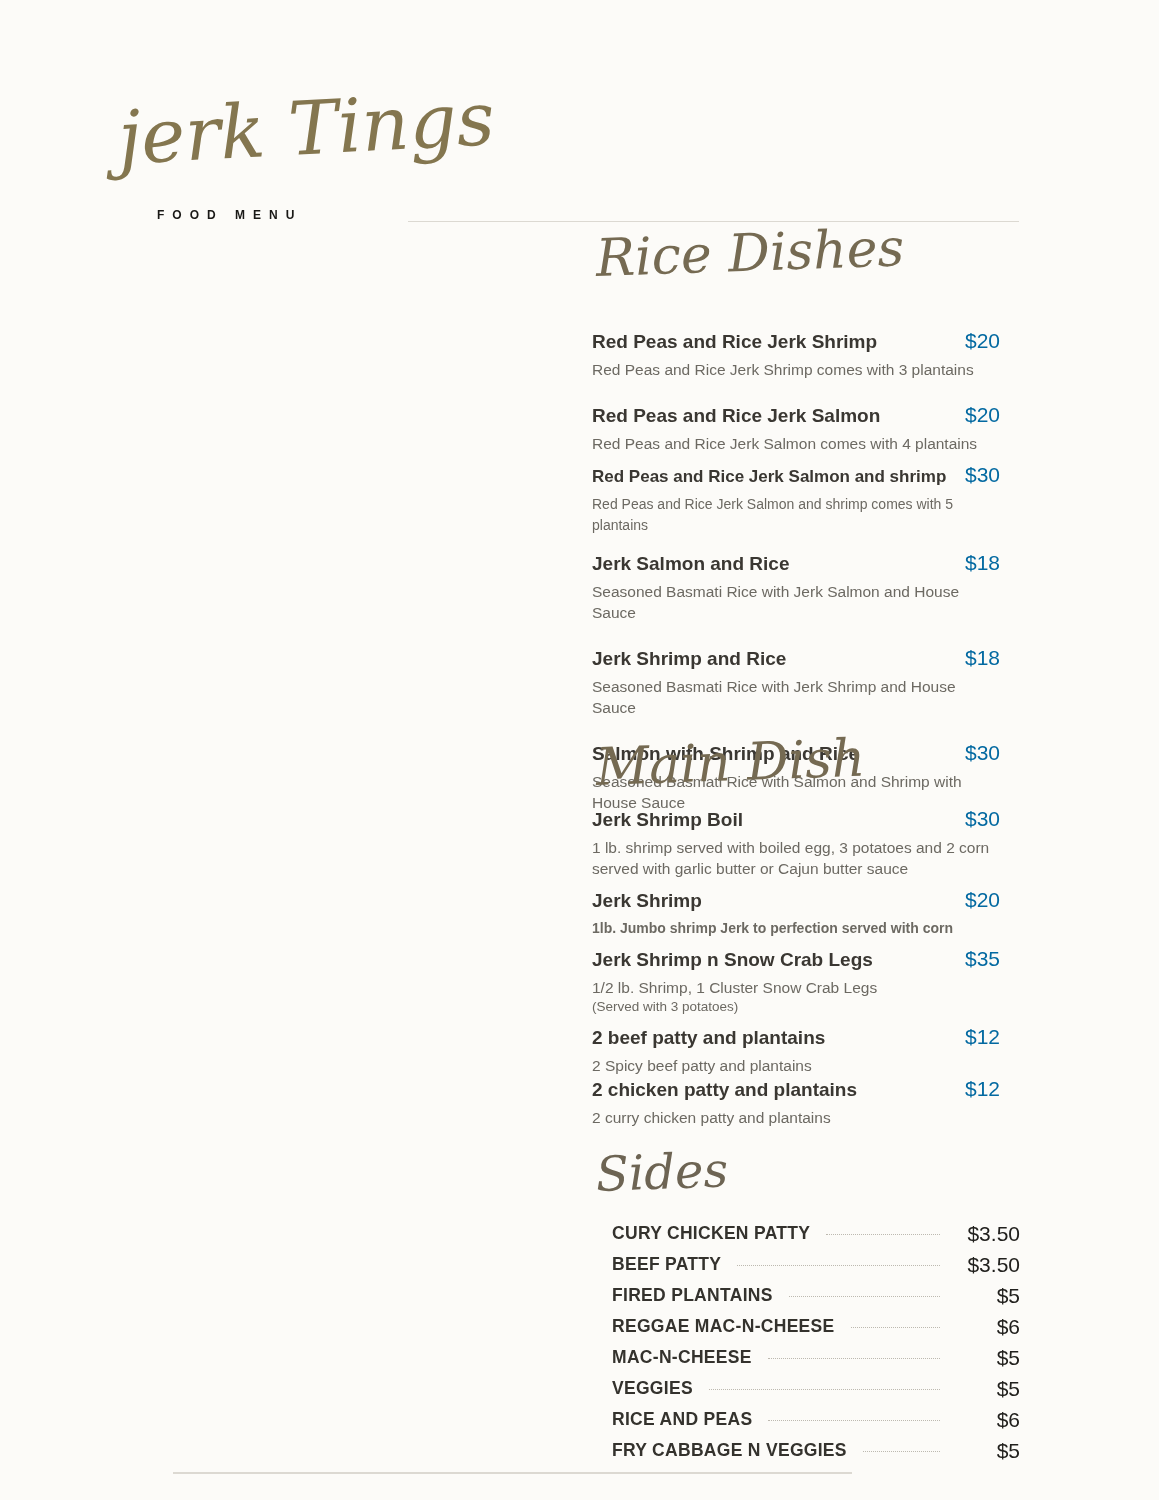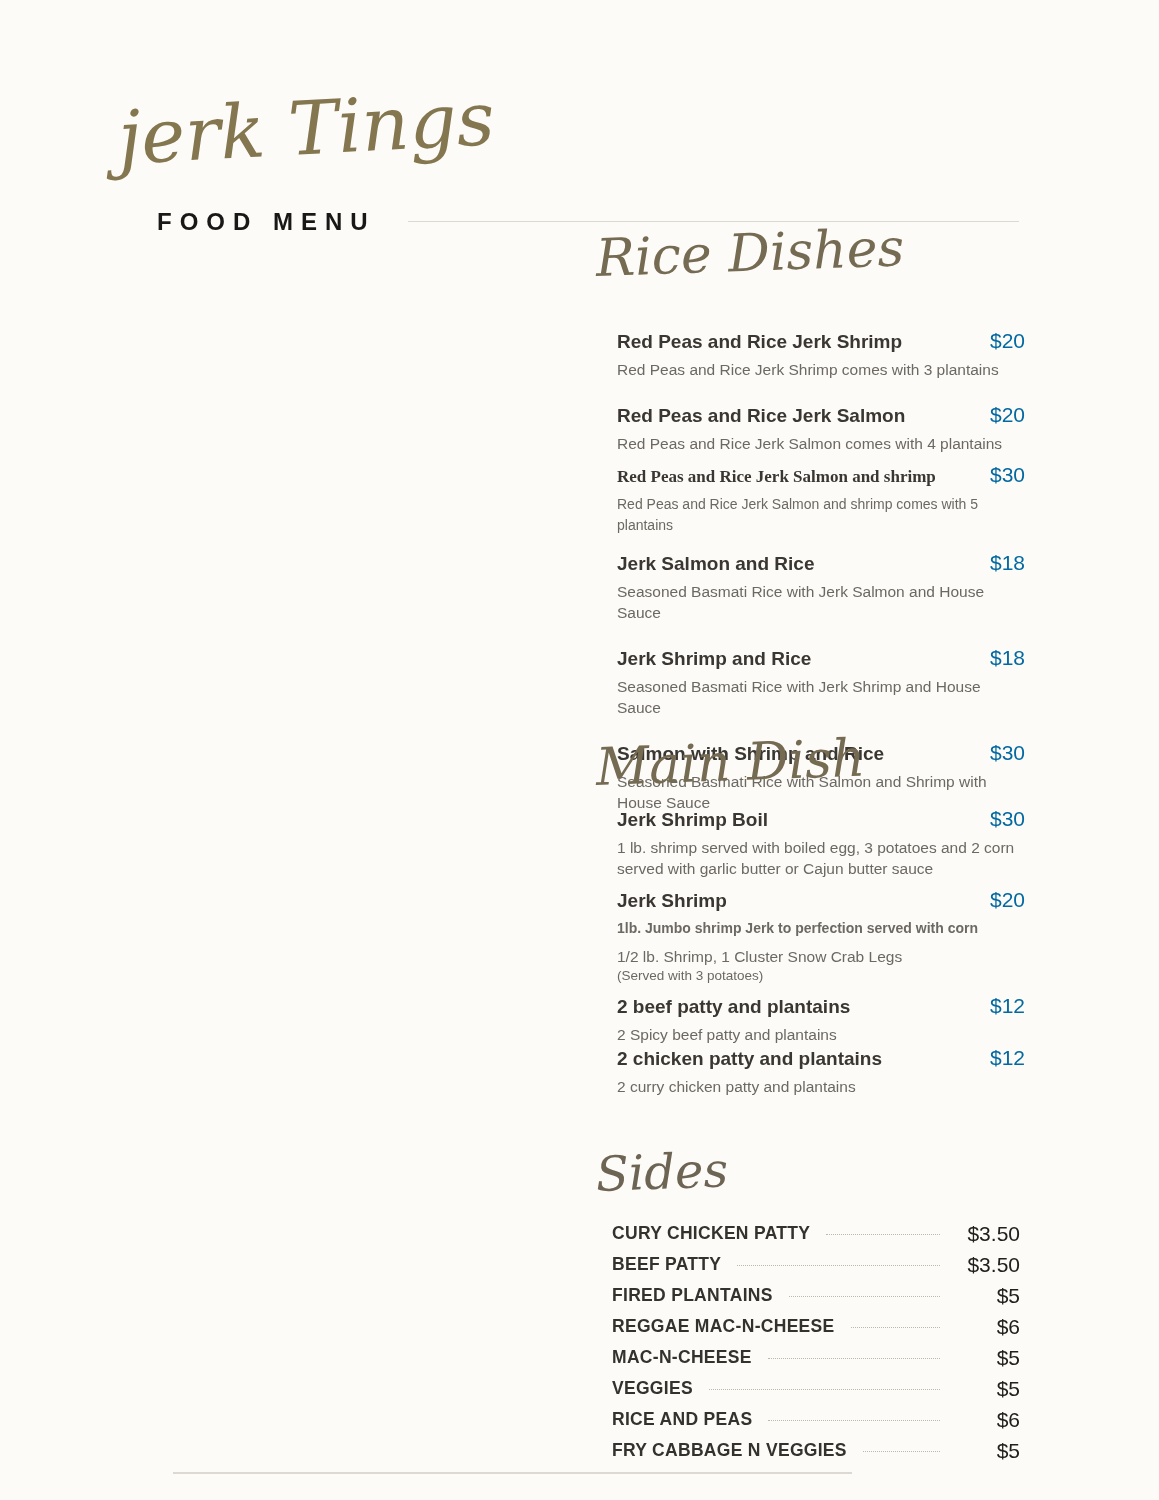--- a/index.html
+++ b/index.html
@@ -20,21 +20,21 @@
     font-style: italic;
     font-size: 74px;
     line-height: 100px;
     color: #84764f;
     transform: rotate(-3deg);
     white-space: nowrap;
   }
   .food-menu {
     position: absolute;
     left: 157px; top: 208px;
-    font-size: 24px;
+    font-size: 12px;
     font-weight: bold;
     letter-spacing: 8px;
     color: #191816;
     white-space: nowrap;
   }
   .top-divider {
     position: absolute;
     left: 408px; top: 221px;
     width: 611px; height: 1px;
     background: #dcd9d2;
@@ -51,41 +51,41 @@
     transform: rotate(-2deg);
     transform-origin: left bottom;
   }
   #rice-heading  { top: 228px; font-size: 52px; }
   #main-heading  { top: 737px; font-size: 52px; }
   #sides-heading { top: 1146px; font-size: 48px; color: #6d6453; }
 
   
   .items {
     position: absolute;
-    left: 617px;
+    left: 592px;
     width: 408px;
   }
   #rice-items  { top: 328px; }
   #main-items  { top: 806px; }
 
   .menu-item { margin-bottom: 22px; }
   #rice-items .menu-item:nth-child(2) { margin-bottom: 8px; }
   #rice-items .menu-item:nth-child(3) { margin-bottom: 14px; }
   #main-items .menu-item { margin-bottom: 8px; }
   #main-items .menu-item:nth-child(4) { margin-bottom: 0; }
 
   .item-row { display: flex; align-items: baseline; }
   .item-title {
     font-weight: bold;
     font-size: 19px;
     line-height: 26px;
     color: #3a3732;
     white-space: nowrap;
   }
-  #rice-items .menu-item:nth-child(3) .item-title { font-size: 17px; font-family: Liberation Serif, serif; }
+  #rice-items .menu-item:nth-child(3) .item-title { font-size: 17px; }
   .flex-spacer { flex: 1; }
   .item-price {
     font-size: 21px;
     line-height: 26px;
     color: #0369a1;
     text-align: right;
     min-width: 52px;
   }
   .item-desc {
     margin-top: 4px;
@@ -220,20 +220,25 @@
   <div class="menu-item">
     <div class="item-row">
       <span class="item-title">Jerk Shrimp</span>
       <span class="flex-spacer"></span>
       <span class="item-price">$20</span>
     </div>
     <div class="item-desc">1lb. Jumbo shrimp Jerk to perfection served with corn</div>
   </div>
 
   <div class="menu-item">
+    <div class="item-row">
+      <span class="item-title">Jerk Shrimp n Snow Crab Legs</span>
+      <span class="flex-spacer"></span>
+      <span class="item-price">$35</span>
+    </div>
     <div class="item-desc">1/2 lb. Shrimp, 1 Cluster Snow Crab Legs</div>
     <div class="item-desc2">(Served with 3 potatoes)</div>
   </div>
 
   <div class="menu-item">
     <div class="item-row">
       <span class="item-title">2 beef patty and plantains</span>
       <span class="flex-spacer"></span>
       <span class="item-price">$12</span>
     </div>

